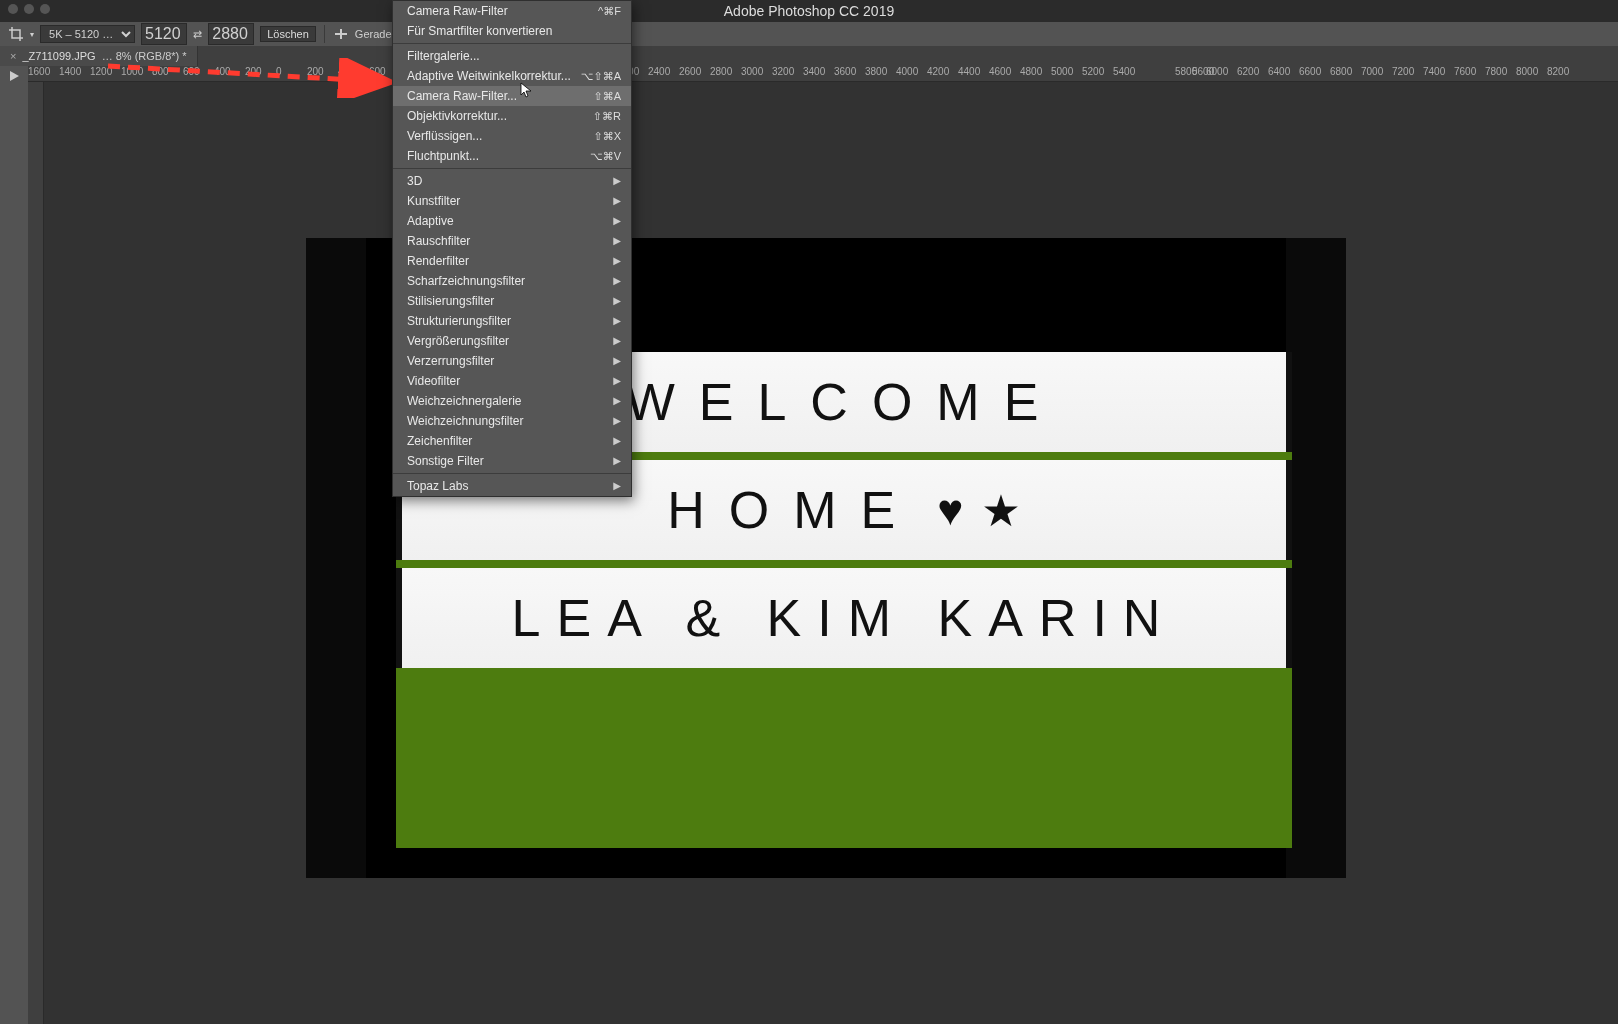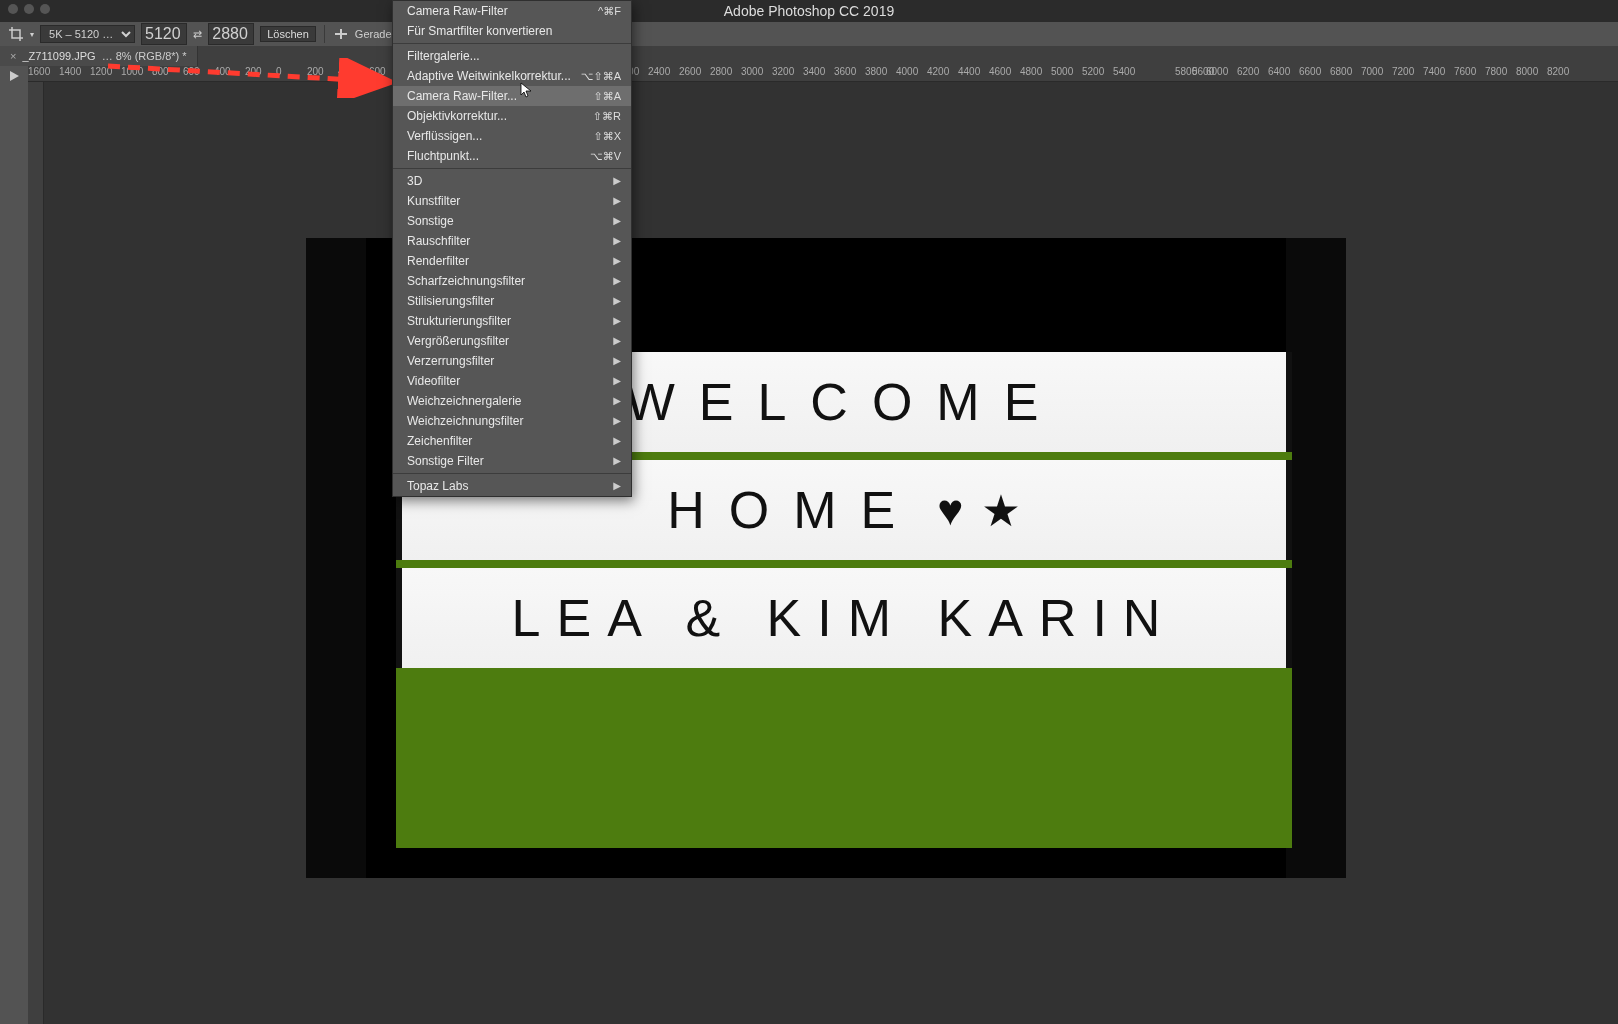--- a/index.html
+++ b/index.html
@@ -249,21 +249,21 @@
     <div class="menu-sep"></div>
     <div class="menu-item">
       <span>3D</span>
       <span class="arrow">▶</span>
     </div>
     <div class="menu-item">
       <span>Kunstfilter</span>
       <span class="arrow">▶</span>
     </div>
     <div class="menu-item">
-      <span>Sonstige</span>
+      <span>Adaptive</span>
       <span class="arrow">▶</span>
     </div>
     <div class="menu-item">
       <span>Rauschfilter</span>
       <span class="arrow">▶</span>
     </div>
     <div class="menu-item">
       <span>Renderfilter</span>
       <span class="arrow">▶</span>
     </div>

